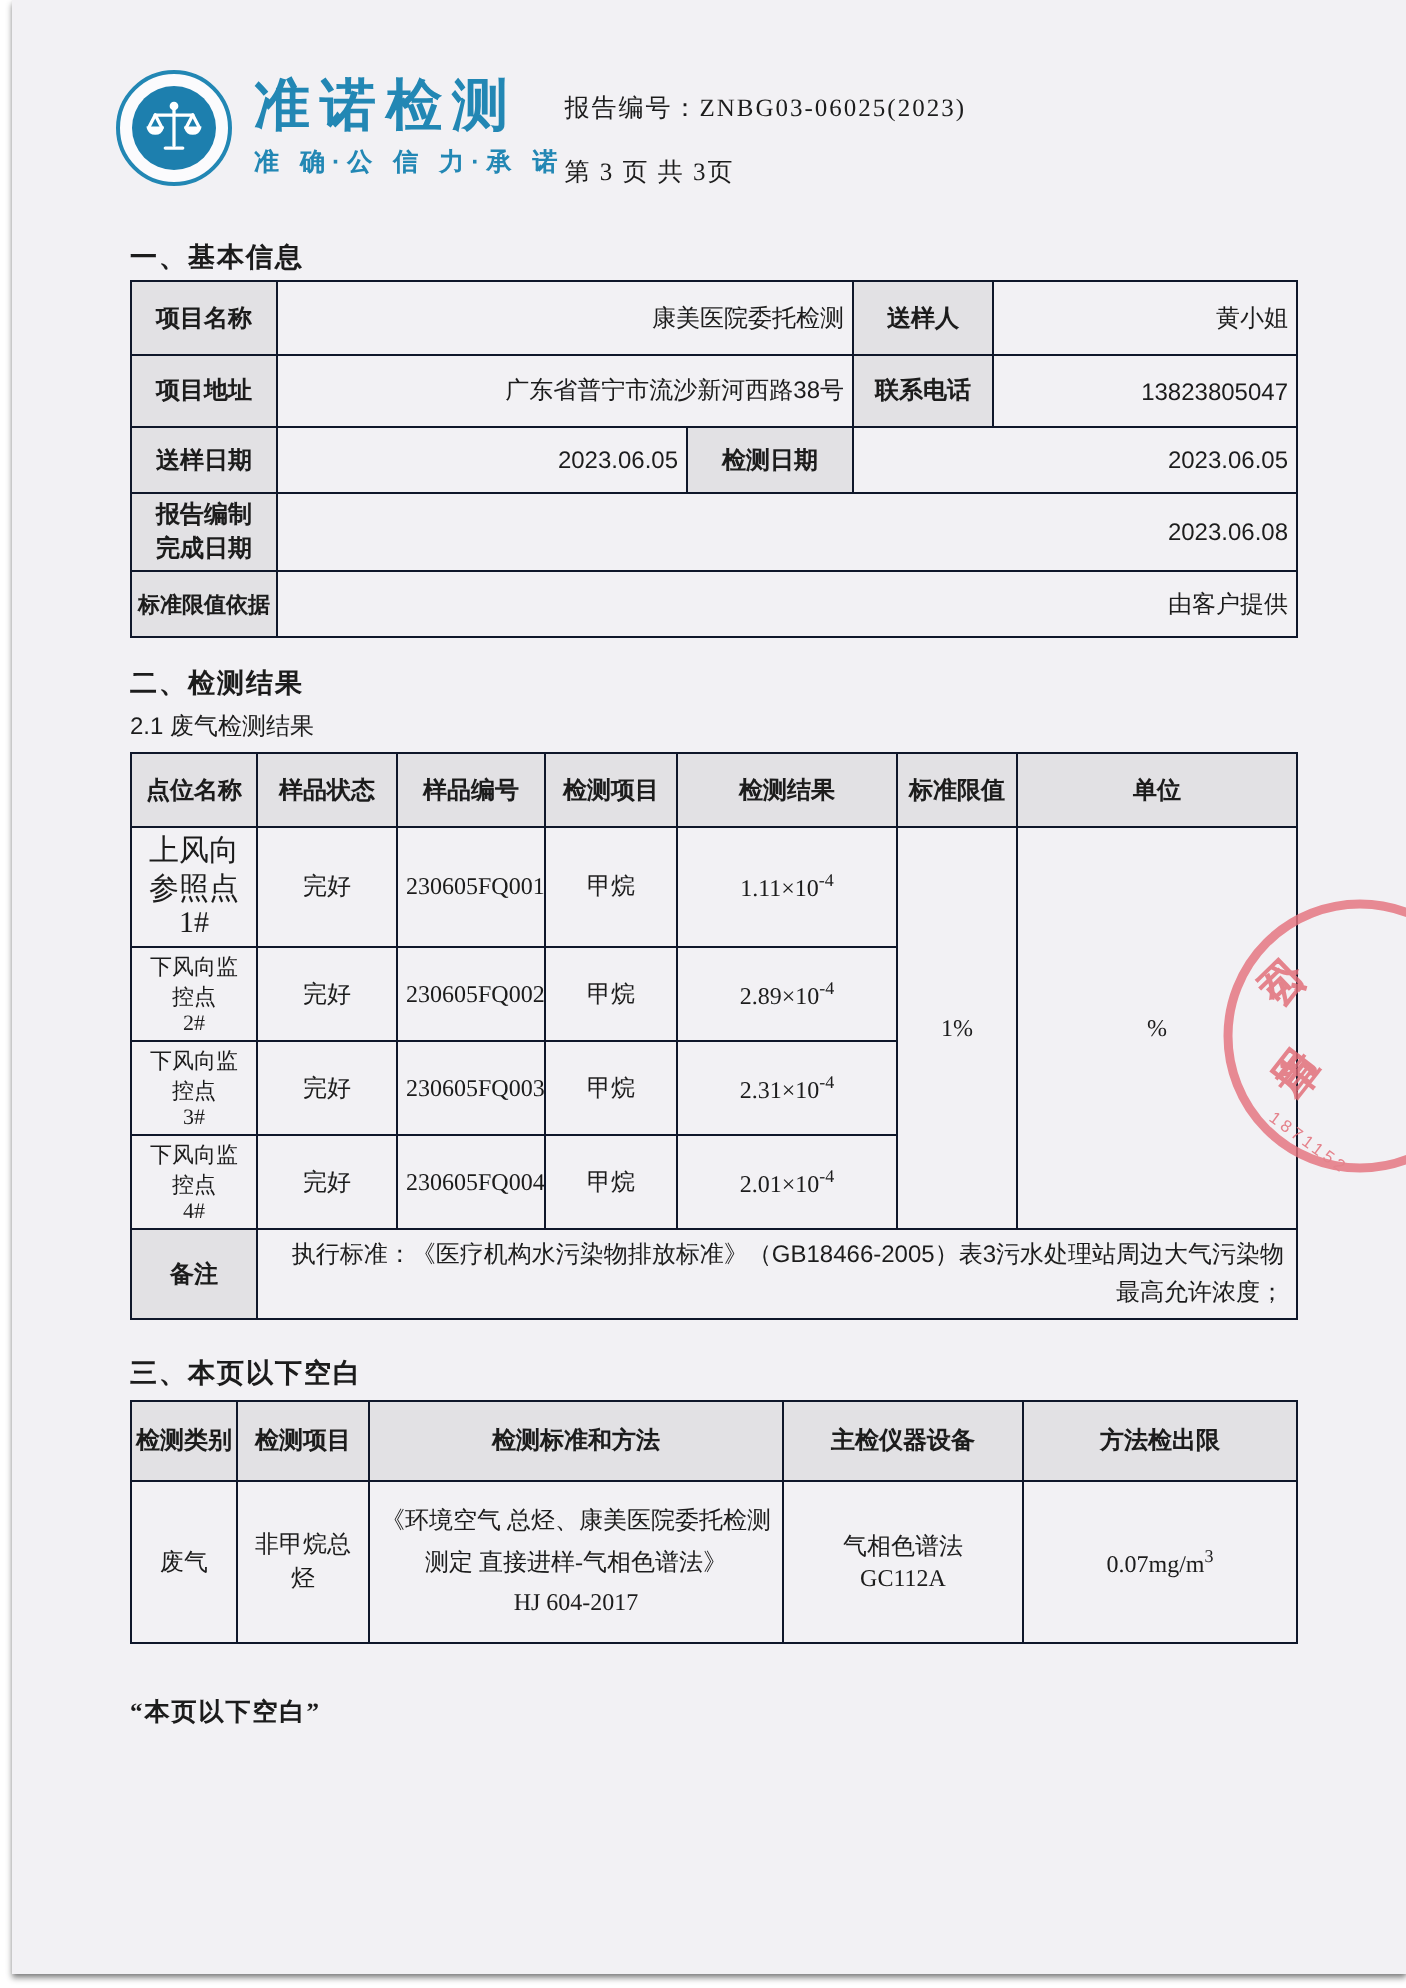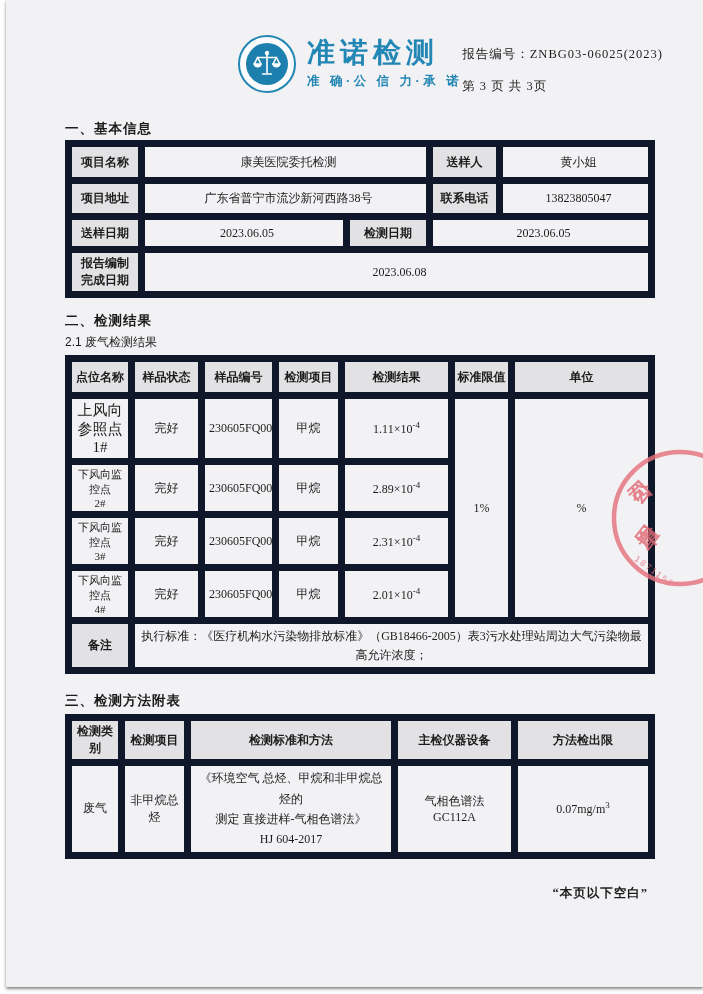--- a/index.html
+++ b/index.html
@@ -6,21 +6,21 @@
   body{
     width:703px;height:994px;background:#ffffff;position:relative;
     font-family:"Liberation Serif",serif;color:#1c1c1c;overflow:hidden;
   }
   .page{
     position:absolute;left:6px;top:0;width:697px;height:987px;
     background:#f2f1f4;overflow:hidden;
     box-shadow:0 2px 3px rgba(0,0,0,.45),1px 0 2px rgba(0,0,0,.2);
   }
   
-  .header{display:flex;justify-content:flex-end;padding:18px 40px 0 52px;}
+  .header{display:flex;justify-content:flex-start;padding:18px 40px 0 52px;}
   .brand{display:flex;align-items:center;gap:11px;}
   .logo{
     width:58px;height:58px;border:2px solid #2287b4;border-radius:50%;
     display:flex;align-items:center;justify-content:center;background:#fbfbfd;box-sizing:border-box;
   }
   .logo-inner{
     width:42px;height:42px;border-radius:50%;background:#1d7fae;
     display:flex;align-items:center;justify-content:center;
   }
   .logo-inner svg{width:30px;height:30px;}
@@ -43,34 +43,34 @@
   .section-heading{
     font-family:"Liberation Sans",sans-serif;font-weight:bold;
     font-size:13.5px;margin:10px 0 2px 0;letter-spacing:1px;
   }
   .sub-heading{
     font-family:"Liberation Sans",sans-serif;font-weight:normal;
     font-size:12px;margin:4px 0 4px 0;
   }
   
   table{border-collapse:collapse;table-layout:fixed;width:583px;}
-  td{border:7px solid #0f172a;font-size:12px;padding:2px 4px;vertical-align:middle;overflow:hidden;}
+  td{border:1px solid #0f172a;font-size:12px;padding:2px 4px;vertical-align:middle;overflow:hidden;}
   .lbl{
     background:#e2e1e4;font-family:"Liberation Sans",sans-serif;
     font-weight:bold;text-align:center;padding:2px 2px;
   }
-  .val{font-family:Liberation Serif, serif;text-align:center;padding-left:10px;}
+  .val{font-family:Liberation Sans, sans-serif;text-align:right;padding-left:10px;}
   .center{text-align:center;padding-left:4px;}
   sup{font-size:9px;}
   .mt6{margin-top:6px;}
   .remark-text{line-height:1.55;padding:3px 6px;}
   .method-cell div{line-height:1.7;}
   
   .blank-note{
-    text-align:right;font-weight:bold;font-size:12.5px;margin-top:26px;
+    text-align:left;font-weight:bold;font-size:12.5px;margin-top:26px;
     letter-spacing:1px;
   }
   
   .stamp{position:absolute;left:594px;top:438px;width:110px;height:160px;pointer-events:none;}
 </style>
 </head>
 <body>
 
 <div class="page">
 
@@ -134,20 +134,24 @@
         <td class="lbl">检测日期</td>
         <td class="val" colspan="2">2023.06.05</td>
       </tr>
       <tr style="height:39px">
         <td class="lbl">
           <div>报告编制</div>
           <div>完成日期</div>
         </td>
         <td class="val" colspan="4">2023.06.08</td>
       </tr>
+      <tr style="height:33px">
+        <td class="lbl" style="font-size:11px">标准限值依据</td>
+        <td class="val" colspan="4">由客户提供</td>
+      </tr>
     </tbody>
       </table>
 
     <div class="section-heading mt6" style="margin-top:14px">二、检测结果</div>
     <div class="sub-heading">2.1 废气检测结果</div>
     <table>
       <colgroup>
           <col style="width:63px">
           <col style="width:70px">
           <col style="width:74px">
@@ -208,42 +212,42 @@
         <td class="center">甲烷</td>
         <td class="center"><span>2.01×10</span><sup>-4</sup></td>
       </tr>
       <tr style="height:45px">
         <td class="lbl">备注</td>
         <td class="val remark-text" colspan="6">执行标准：《医疗机构水污染物排放标准》（GB18466-2005）表3污水处理站周边大气污染物最高允许浓度；</td>
       </tr>
     </tbody>
       </table>
 
-    <div class="section-heading" style="margin-top:18px;margin-bottom:4px">三、检测方法附表</div>
+    <div class="section-heading" style="margin-top:18px;margin-bottom:4px">三、本页以下空白</div>
     <table>
       <colgroup>
           <col style="width:53px">
           <col style="width:66px">
           <col style="width:207px">
           <col style="width:120px">
           <col style="width:137px">
         </colgroup>
       <tbody>
           <tr style="height:40px">
         <td class="lbl">检测类别</td>
         <td class="lbl">检测项目</td>
         <td class="lbl">检测标准和方法</td>
         <td class="lbl">主检仪器设备</td>
         <td class="lbl">方法检出限</td>
       </tr>
       <tr style="height:81px">
         <td class="center">废气</td>
         <td class="center">非甲烷总烃</td>
         <td class="center method-cell">
-          <div>《环境空气 总烃、甲烷和非甲烷总烃的</div>
+          <div>《环境空气 总烃、康美医院委托检测</div>
           <div>测定 直接进样-气相色谱法》</div>
           <div>HJ 604-2017</div>
         </td>
         <td class="center">
           <div>气相色谱法</div>
           <div>GC112A</div>
         </td>
         <td class="center"><span>0.07mg/m</span><sup>3</sup></td>
       </tr>
     </tbody>

